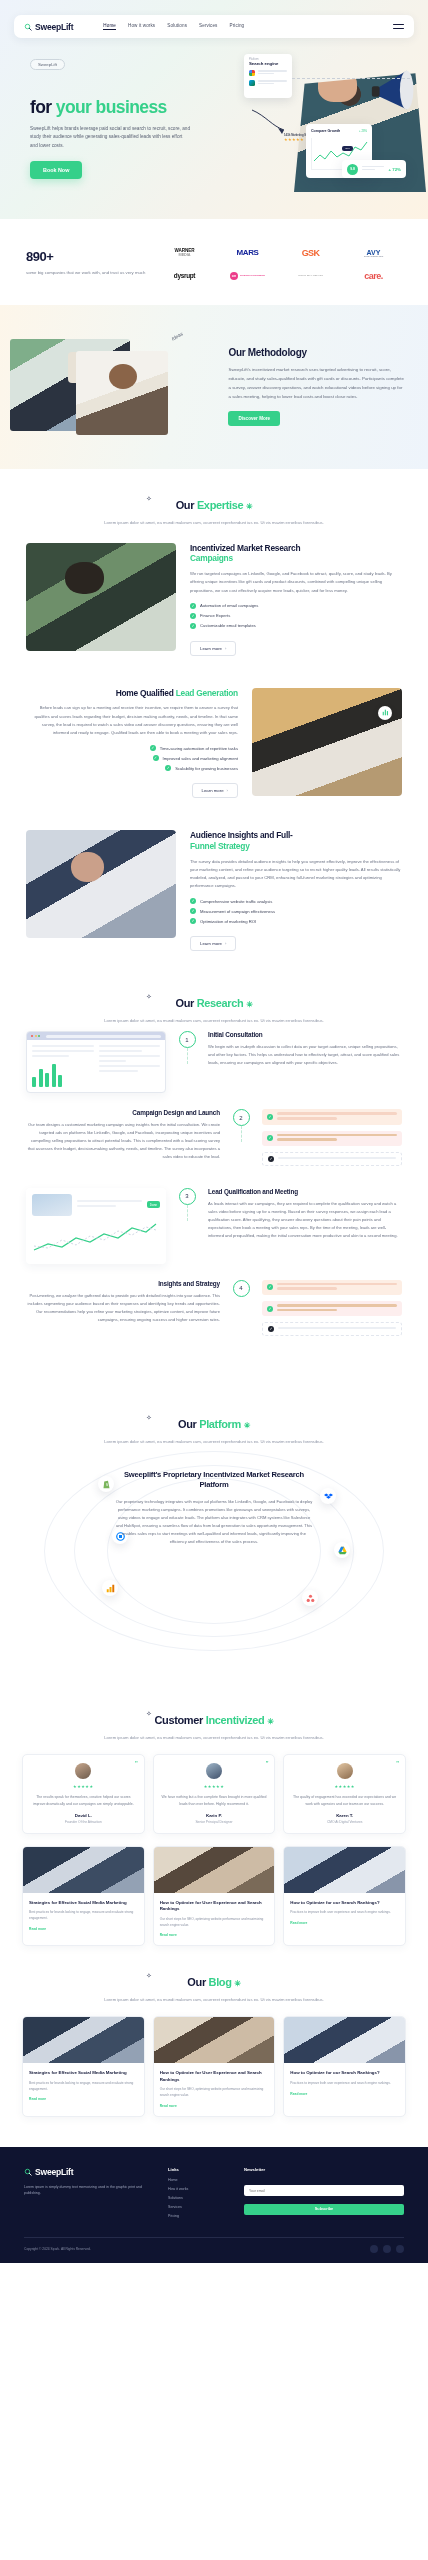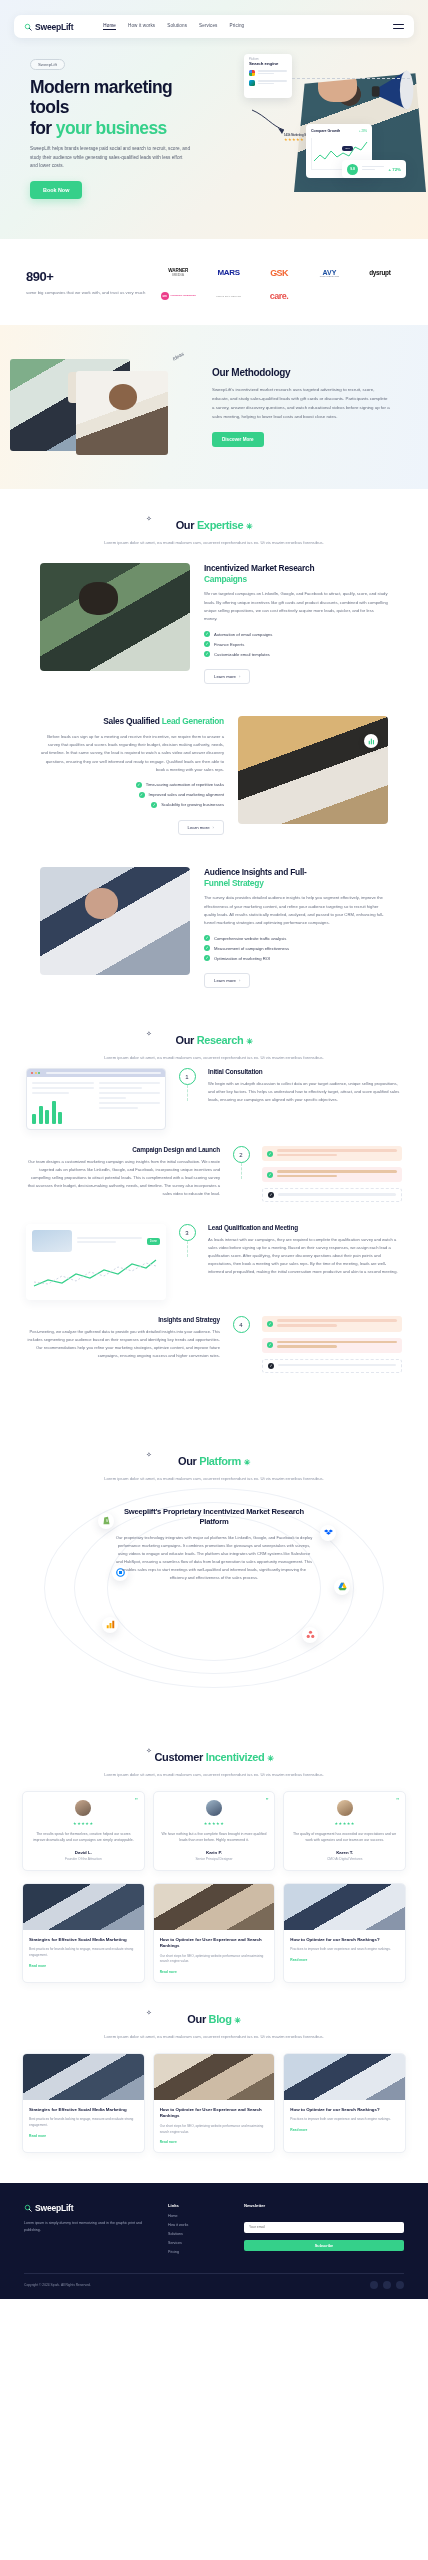--- a/index.html
+++ b/index.html
@@ -131,21 +131,21 @@
   .rating-wrap { position:absolute; left:96px; top:96px; text-align:left; }
   .rating-wrap .rt { font-size:2.6px; color:#3c4256; font-weight:bold; }
   .rating-wrap .stars { color:#f5a623; font-size:4px; letter-spacing:.4px; }
   .curve-arrow { position:absolute; left:62px; top:70px; }
 
   
   .logos { padding: 30px 26px 24px; display: flex; gap: 10px; align-items: flex-start; }
   .logos-left { width: 120px; }
   .stat-num { font-size: 13px; font-weight: bold; letter-spacing: -.5px; color:#14183a; }
   .stat-sub { font-size: 4.3px; line-height:1.9; color:#7b8293; margin-top:5px; }
-  .logo-grid { flex:1; display:grid; grid-template-columns: repeat(5,1fr); gap: 14px 6px; align-items:center; justify-items:center; }
+  .logo-grid { flex:1; display:grid; grid-template-columns: repeat(4,1fr); gap: 14px 6px; align-items:center; justify-items:center; }
   .logo { font-size: 7px; font-weight: bold; text-align:center; line-height:1; }
   .logo.warner { font-size:4.6px; color:#111; letter-spacing:-.1px; }
   .logo.warner small { display:block; color:#9a9a9a; font-weight:bold; }
   .logo.mars { color:#16259b; font-size:8px; letter-spacing:-.4px; }
   .logo.gsk { color:#f36633; font-size:9px; letter-spacing:-.6px; }
   .logo.avy { color:#1c4fa1; font-size:7px; }
   .logo.avy small { display:block; font-size:1.9px; color:#7d8494; font-weight:normal; letter-spacing:-.1px;}
   .logo.dysrupt { color:#111; font-size:6.4px; letter-spacing:-.3px; }
   .logo.cm { display:flex; align-items:center; gap:2px; }
   .logo.cm .b { background:#ec3d8a; color:#fff; border-radius:50%; width:8px;height:8px;font-size:3px;
@@ -162,36 +162,36 @@
     padding: 22px 0; align-items:center; gap: 12px;
   }
   .meth-left { width: 200px; position:relative; height: 120px; }
   .meth-img-a { position:absolute; left:10px; top:12px; width:120px; height:92px; border-radius:3px;
     background: linear-gradient(150deg,#7fae8a 0 20%, #d9e3dd 20% 44%, #2b3340 44% 70%, #8fa3b5 70% 100%);}
   .meth-img-a:after{content:"";position:absolute;left:48%;top:14%;width:26%;height:34%;background:#e8e2d6;border-radius:4px;}
   .meth-img-b { position:absolute; left:76px; top:24px; width:92px; height:84px; border-radius:3px;
     background: linear-gradient(160deg,#f3f1ec 0 46%, #e9e4d9 46% 58%, #6b5a4c 58% 100%);}
   .meth-img-b:after{content:"";position:absolute;left:36%;top:16%;width:30%;height:30%;background:#8a6448;border-radius:50%;}
   .ideas-label { position:absolute; right:16px; top:6px; font-size:5px; color:#5d6475; transform: rotate(-28deg); font-style:italic;}
-  .meth-right { width: 200px; padding-right: 22px; }
+  .meth-right { width: 200px; padding-right: 22px; margin-left: 17px; }
   .meth-right h2 { font-size: 10px; font-weight: bold; letter-spacing:-.3px; color:#131839; }
   .meth-right p { font-size:4.4px; line-height:2.05; color:#646b7c; margin-top:7px; }
   .btn-green-sm { margin-top:10px; display:inline-block; background:#35d08a; color:#fff; font-size:4.6px;
     font-weight:bold; padding:5px 10px; border-radius:3px; border:none; cursor:pointer;}
 
   
   .sec-head { text-align:center; padding: 26px 60px 0; position:relative; }
   .sec-head h2 { font-size: 11px; font-weight:bold; letter-spacing:-.35px; color:#131839; display:inline-block; }
   .sec-head h2 .accent { color:#35d08a; }
   .sec-head .spark { color:#35d08a; font-size: 8px; vertical-align: middle; }
   .sec-head .dash { position:absolute; left:50%; margin-left:-68px; top:26px; color:#2b3350; font-size:7px; }
   .sec-head p { font-size:4.2px; line-height:1.9; color:#8b92a3; margin-top:6px; }
 
   
-  .feature { display:flex; gap:14px; padding: 16px 40px; align-items:flex-start; }
+  .feature { display:flex; gap:14px; padding: 16px 26px; align-items:flex-start; }
   .feature.rev { flex-direction: row-reverse; }
   .feat-img { width: 150px; height: 108px; border-radius:4px; flex:none; position:relative; overflow:hidden; }
   .fi-1 { background: linear-gradient(150deg,#3a4e3e 0 30%, #6e8f6a 30% 48%, #2d3b33 48% 70%, #cfd8cd 70% 100%); }
   .fi-1:after{content:"";position:absolute;left:26%;top:18%;width:26%;height:30%;background:#2a2520;border-radius:46%;}
   .fi-2 { background: linear-gradient(160deg,#d9b375 0 34%, #2b2a28 34% 52%, #e7e2da 52% 76%, #b59a72 76% 100%); }
   .fi-3 { background: linear-gradient(150deg,#cfd6df 0 28%, #33415a 28% 46%, #e8eaee 46% 72%, #9aa5b5 72% 100%); }
   .fi-3:after{content:"";position:absolute;left:30%;top:20%;width:22%;height:28%;background:#caa08a;border-radius:48%;}
   .feat-badge { position:absolute; right:10px; top:18px; width:14px;height:14px;border-radius:50%;background:#fff;
     display:flex;align-items:center;justify-content:center;box-shadow:0 2px 6px rgba(0,0,0,.15);}
   .feat-txt { flex:1; }
@@ -332,21 +332,21 @@
       <div class="burger">
           <span></span>
           <span></span>
         </div>
     </nav>
 
     <div class="hero-body">
       <div class="hero-left">
         <span class="pill">SweepLift</span>
         <h1 class="hero-title">
-          <span>Modern marketing tools</span><br>
+          <br>
           <span>for </span><span class="accent">your business</span>
         </h1>
         <p class="hero-desc">SweepLift helps brands leverage paid social and search to recruit, score, and study their audience while generating sales-qualified leads with less effort and lower costs.</p>
         <button class="btn-primary">Book Now</button>
       </div>
 
       <div class="hero-right">
         <div class="hero-photo"></div>
         <svg class="megaphone" viewBox="0 0 60 50">
           <path d="M10 22 L40 4 L40 44 L10 30 Z" fill="#1a3a7a"></path>
@@ -491,21 +491,21 @@
         <span class="feat-badge">
           <svg width="7" height="7" viewBox="0 0 10 10">
               <rect x="1" y="4" width="1.6" height="5" fill="#35d08a"></rect>
               <rect x="4" y="1" width="1.6" height="8" fill="#35d08a"></rect>
               <rect x="7" y="3" width="1.6" height="6" fill="#35d08a"></rect>
             </svg>
         </span>
       </div>
       <div class="feat-txt">
         <h3>
-          <span>Sales Qualified </span><span class="accent">Lead Generation</span>
+          <span>Home Qualified </span><span class="accent">Lead Generation</span>
         </h3>
         <p>Before leads can sign up for a meeting and receive their incentive, we require them to answer a survey that qualifies and scores leads regarding their budget, decision making authority, needs, and timeline. In that same survey, the lead is required to watch a sales video and answer discovery questions, ensuring they are well informed and ready to engage. Qualified leads are then able to book a meeting with your sales reps.</p>
         <div class="ticks">
           <div class="tick">
               <span class="ic">✓</span>
               <span>Time-saving automation of repetitive tasks</span>
             </div>
           <div class="tick">
               <span class="ic">✓</span>
               <span>Improved sales and marketing alignment</span>

